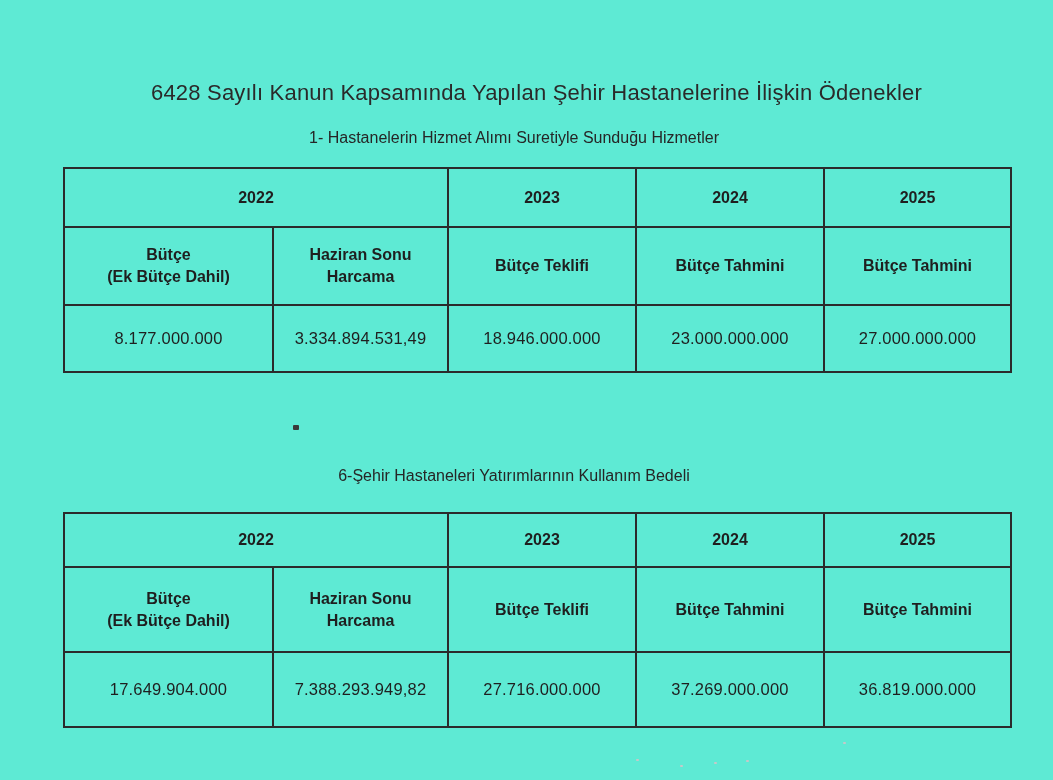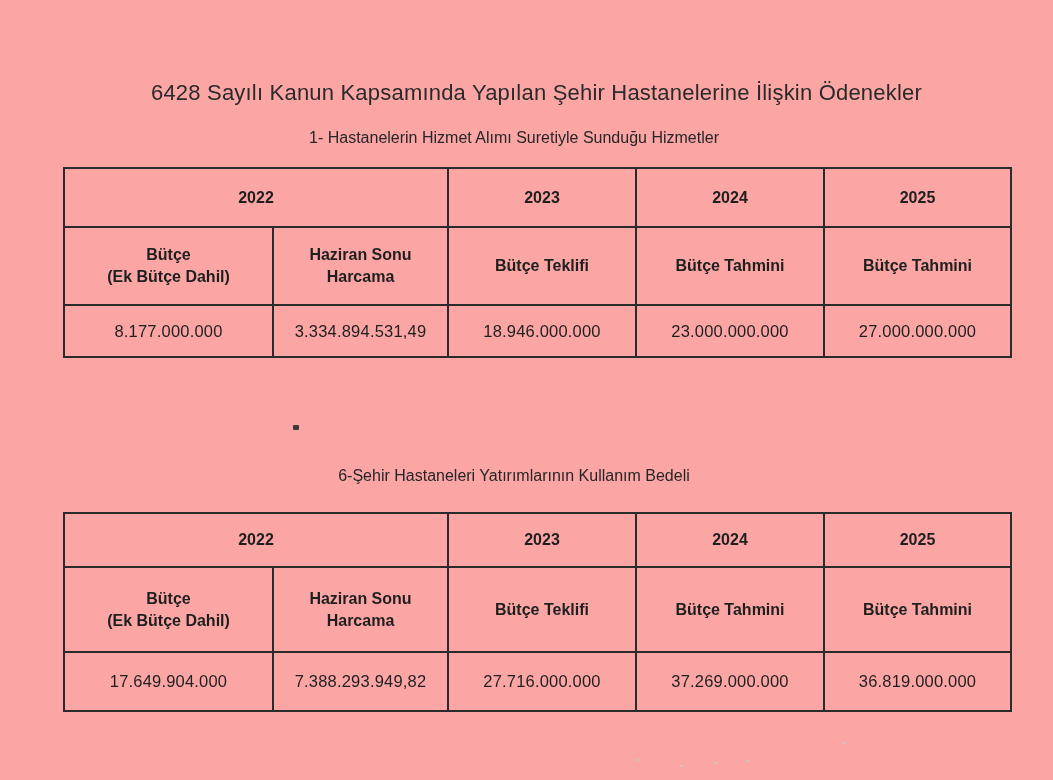--- a/index.html
+++ b/index.html
@@ -5,21 +5,21 @@
   * { margin: 0; padding: 0; box-sizing: border-box; }
   html, body { background: #ffffff; }
   body {
     width: 1053px;
     height: 780px;
     position: relative;
     font-family: "Liberation Sans", sans-serif;
     color: #222222;
     overflow: hidden;
   }
-  .page { position: absolute; inset: 0; background: #fca5a5; }
+  .page { position: absolute; inset: 0; background: #5eead4; }
 
   .doc-title {
     position: absolute;
     left: 63px;
     top: 80px;
     width: 947px;
     text-align: center;
     font-size: 22px;
     font-weight: 400;
     color: #2a2a2a;
@@ -115,21 +115,21 @@
     </tr>
     <tr style="height:78px">
       <td class="subheader-cell">Bütçe
 (Ek Bütçe Dahil)</td>
       <td class="subheader-cell">Haziran Sonu
 Harcama</td>
       <td class="subheader-cell">Bütçe Teklifi</td>
       <td class="subheader-cell">Bütçe Tahmini</td>
       <td class="subheader-cell">Bütçe Tahmini</td>
     </tr>
-    <tr style="height:52px">
+    <tr style="height:67px">
       <td class="value-cell">8.177.000.000</td>
       <td class="value-cell">3.334.894.531,49</td>
       <td class="value-cell">18.946.000.000</td>
       <td class="value-cell">23.000.000.000</td>
       <td class="value-cell">27.000.000.000</td>
     </tr>
   </tbody>
     </table>
 
   <div class="section-label s2">6-Şehir Hastaneleri Yatırımlarının Kullanım Bedeli</div>
@@ -151,21 +151,21 @@
     </tr>
     <tr style="height:85px">
       <td class="subheader-cell">Bütçe
 (Ek Bütçe Dahil)</td>
       <td class="subheader-cell">Haziran Sonu
 Harcama</td>
       <td class="subheader-cell">Bütçe Teklifi</td>
       <td class="subheader-cell">Bütçe Tahmini</td>
       <td class="subheader-cell">Bütçe Tahmini</td>
     </tr>
-    <tr style="height:59px">
+    <tr style="height:75px">
       <td class="value-cell">17.649.904.000</td>
       <td class="value-cell">7.388.293.949,82</td>
       <td class="value-cell">27.716.000.000</td>
       <td class="value-cell">37.269.000.000</td>
       <td class="value-cell">36.819.000.000</td>
     </tr>
   </tbody>
     </table>
 
   <div class="speck dark"></div>

